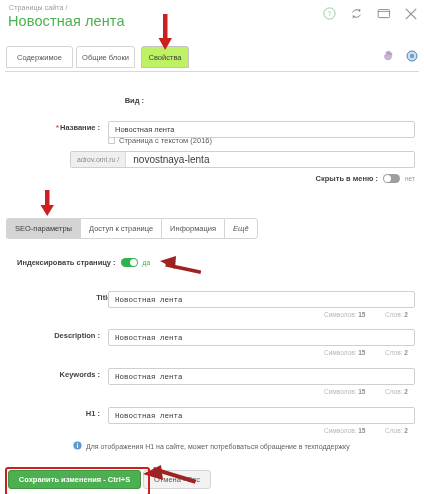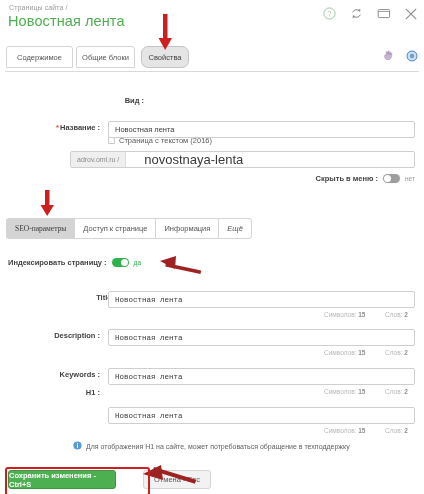--- a/index.html
+++ b/index.html
@@ -21,74 +21,74 @@
   .win-icons{position:absolute;right:6px;top:6px;display:flex;align-items:center;gap:12px;}
   .wicon{width:15px;height:15px;display:flex;align-items:center;justify-content:center;cursor:pointer;}
   .wicon svg{display:block;}
 
   
   .tabbar{position:absolute;left:0;top:46px;width:424px;height:26px;}
   .tabbar-underline{position:absolute;left:5px;top:71px;width:414px;height:1px;background:#d9d9d9;}
   .tab{position:absolute;top:0;height:22px;border:1px solid #d5d5d5;border-radius:3px 3px 0 0;
        background:#fff;display:flex;align-items:center;justify-content:center;
        font-size:7.5px;color:#555;padding:0 7px;box-sizing:border-box;cursor:pointer;white-space:nowrap;}
-  .tab.active{background:#e5e5e5;color:#3d3d3d;border-color:#c4c4c4;border-radius:7px;}
+  .tab.active{background:#bef264;color:#3d3d3d;border-color:#c4c4c4;}
   #tab0{left:6px;width:67px;text-align:right;}
   #tab1{left:76px;width:59px;}
   #tab2{left:141px;width:48px;}
   .tab-right-icons{position:absolute;right:6px;top:3px;display:flex;gap:11px;align-items:center;}
   .tri{width:13px;height:13px;display:flex;align-items:center;justify-content:center;cursor:pointer;}
   .flabel{position:absolute;text-align:right;font-size:7.5px;color:#3f3f3f;font-weight:bold;white-space:nowrap;}
   .req{color:#e23c2e;margin-right:1px;}
 
   .input{position:absolute;box-sizing:border-box;background:#fff;border:1px solid #cfcfcf;border-radius:2px;
          height:17px;display:flex;align-items:center;font-size:7.5px;color:#3a3a3a;padding-left:6px;
          font-family:"Liberation Mono", monospace;cursor:text;}
   .input.sans{font-family:"Liberation Sans",sans-serif;}
 
   .vidline{position:absolute;font-size:7.5px;color:#5a5a5a;display:flex;align-items:center;gap:4px;}
   .doc-ic{display:inline-block;}
 
   
   .urlwrap{position:absolute;box-sizing:border-box;height:17px;border:1px solid #cfcfcf;border-radius:2px;background:#fff;display:flex;align-items:stretch;overflow:hidden;}
   .urlprefix{background:#efefef;border-right:1px solid #dcdcdc;display:flex;align-items:center;padding:0 6px;font-size:7px;color:#8a8a8a;white-space:nowrap;}
-  .urlval{display:flex;align-items:center;padding-left:18px;font-size:13px;color:#3a3a3a;flex:1;}
-
-  
-  .tgrow{position:absolute;display:flex;align-items:center;gap:5px;}
+  .urlval{display:flex;align-items:center;padding-left:7px;font-size:10px;color:#3a3a3a;flex:1;}
+
+  
+  .tgrow{position:absolute;display:flex;align-items:center;gap:5px;margin-left:9px;}
   .tglabel{font-size:7.5px;color:#3f3f3f;font-weight:bold;white-space:nowrap;}
   .switch{width:17px;height:9px;border-radius:5px;position:relative;cursor:pointer;flex:none;}
   .switch.off{background:#9e9e9e;}
   .switch.on{background:#2eb24c;}
   .knob{position:absolute;top:1px;width:7px;height:7px;border-radius:50%;background:#fff;}
   .switch.off .knob{left:1px;}
   .switch.on .knob{right:1px;}
   .tgval{font-size:6.5px;white-space:nowrap;}
   .tgval.gray{color:#9a9a9a;}
   .tgval.green{color:#2eb24c;}
 
   
   .seotabs{position:absolute;left:6px;top:218px;height:21px;display:flex;}
   .stab{height:21px;box-sizing:border-box;border:1px solid #d5d5d5;background:#fff;display:flex;
         align-items:center;justify-content:center;font-size:7.5px;color:#555;padding:0 8px;
         border-right:none;cursor:pointer;white-space:nowrap;}
   .stab:last-child{border-right:1px solid #d5d5d5;border-radius:0 3px 3px 0;font-style:italic;}
-  .stab:first-child{border-radius:3px 0 0 3px;font-family:Liberation Serif, serif;}
+  .stab:first-child{border-radius:3px 0 0 3px;}
   .stab.active{background:#d4d4d4;color:#3a3a3a;}
 
   
   .counter{position:absolute;font-size:6.5px;color:#b8b8b8;white-space:nowrap;}
   .counter b{color:#8f8f8f;font-weight:bold;}
 
   
   .note{position:absolute;display:flex;align-items:center;gap:4px;font-size:7px;color:#616161;white-space:nowrap;}
   .note-ic{flex:none;}
 
   
-  .btn-save{position:absolute;left:8px;top:470px;width:108px;height:19px;background:#4caf50;border:1px solid #409444;
+  .btn-save{position:absolute;left:8px;top:470px;width:133px;height:19px;background:#4caf50;border:1px solid #409444;
             border-radius:3px;display:flex;align-items:center;justify-content:center;color:#fff;font-size:7.5px;
             font-weight:bold;cursor:pointer;box-sizing:border-box;}
   .btn-cancel{position:absolute;left:143px;top:470px;width:68px;height:19px;background:#f2f2f2;border:1px solid #d5d5d5;
               border-radius:3px;display:flex;align-items:center;justify-content:center;color:#5a5a5a;font-size:7.5px;
               cursor:pointer;box-sizing:border-box;}
 
   
   .anno{position:absolute;pointer-events:none;}
   .anno-box{position:absolute;border:2px solid #cc1f1f;border-radius:3px;pointer-events:none;}
 </style>
@@ -223,21 +223,21 @@
   <div class="input" style="left:108px;top:368px;width:307px;">Новостная лента</div>
   <div class="counter" style="left:324px;top:388px;">
     <span>Символов:</span>
     <b>15</b>
   </div>
   <div class="counter" style="left:385px;top:388px;">
     <span>Слов:</span>
     <b>2</b>
   </div>
 
-  <div class="flabel" style="left:0;top:388px;width:100px;">H1 :</div>
+  <div class="flabel" style="left:0;top:409px;width:100px;">H1 :</div>
   <div class="input" style="left:108px;top:407px;width:307px;">Новостная лента</div>
   <div class="counter" style="left:324px;top:427px;">
     <span>Символов:</span>
     <b>15</b>
   </div>
   <div class="counter" style="left:385px;top:427px;">
     <span>Слов:</span>
     <b>2</b>
   </div>
 

